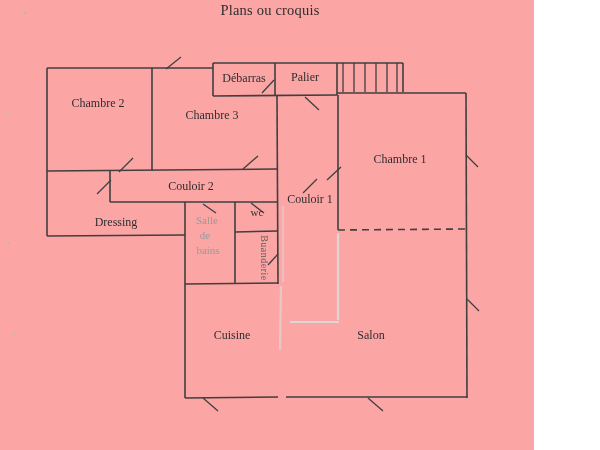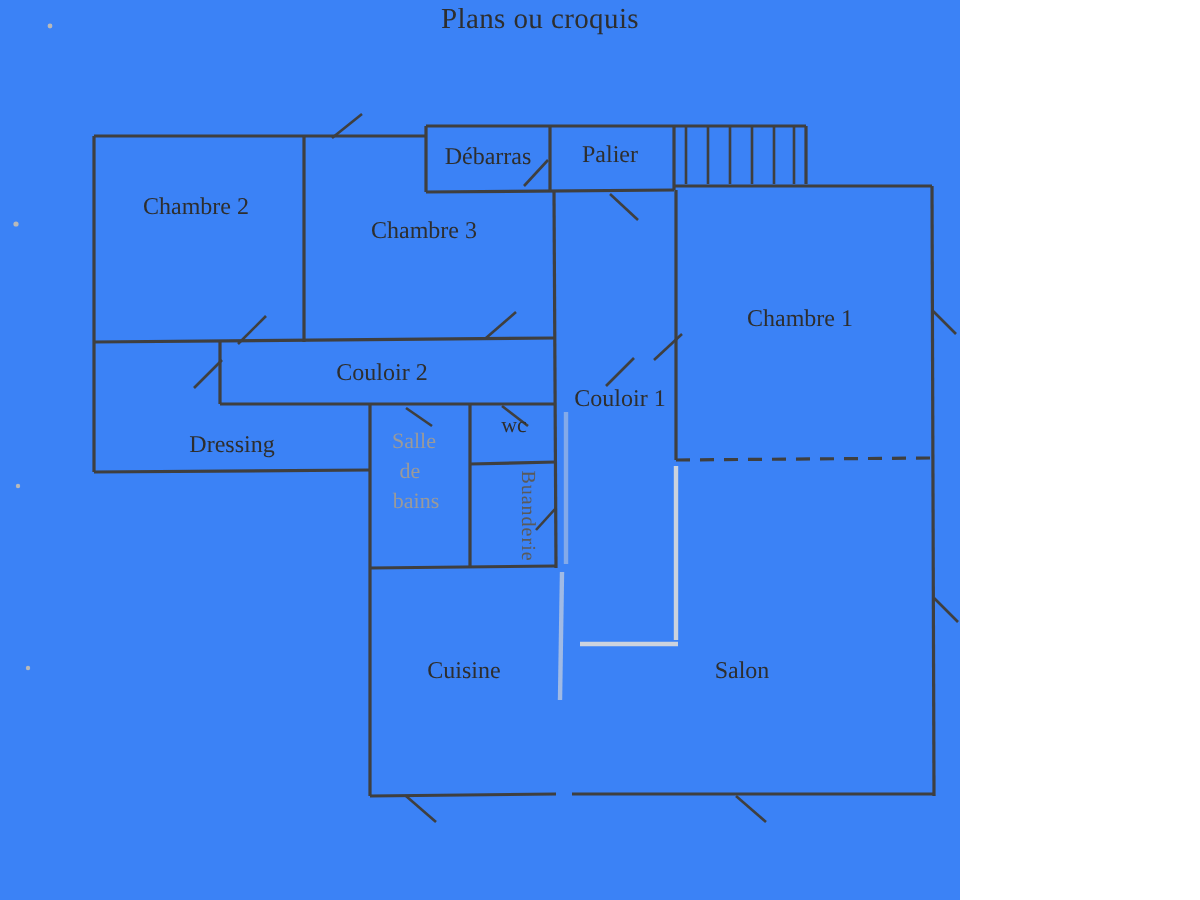--- a/index.html
+++ b/index.html
@@ -1,19 +1,19 @@
 <!DOCTYPE html>
 <html><head>
 <meta charset="utf-8">
 <style>
   html,body{margin:0;padding:0;background:#ffffff;}
   .page{
     position:relative;
-    width:480px;height:450px;
-    background:#3b82f6;
+    width:534px;height:450px;
+    background:#fca5a5;
     overflow:hidden;
     font-family:"Liberation Serif","DejaVu Serif",serif;
   }
   .title{
     position:absolute;left:0;top:2px;width:540px;
     text-align:center;
     font-size:14.5px;color:#2e2e2e;
     letter-spacing:.2px;
   }
   svg{position:absolute;left:0;top:0;}

